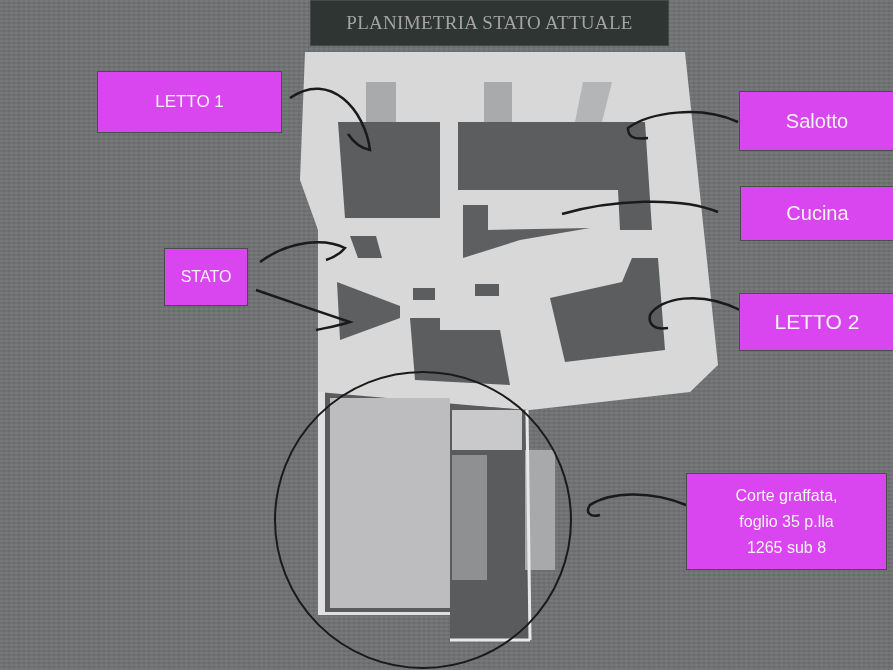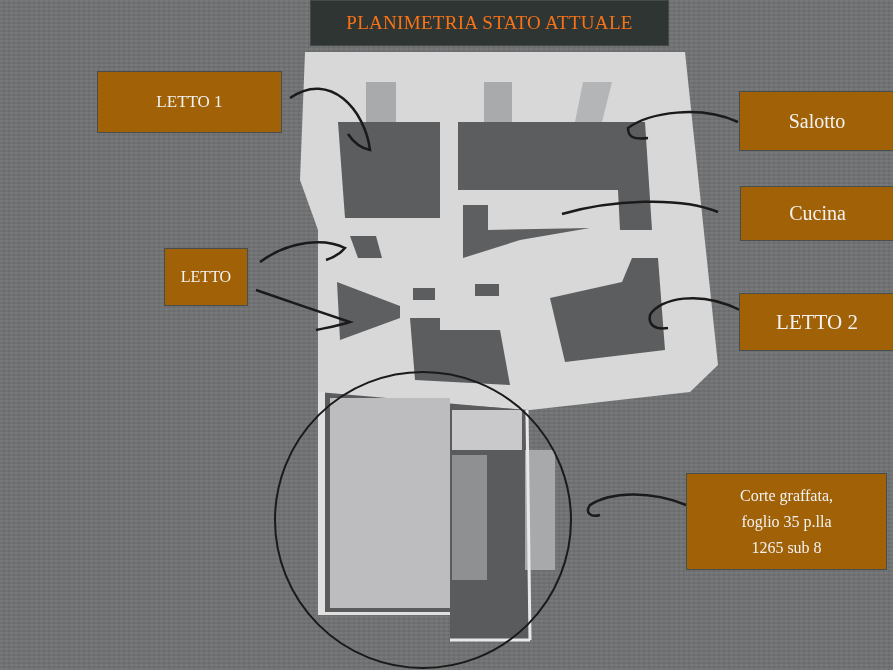--- a/index.html
+++ b/index.html
@@ -11,28 +11,27 @@
   .bg-noise {
     position:absolute; inset:0;
     background:
       repeating-linear-gradient(0deg, rgba(255,255,255,0.03) 0 2px, rgba(0,0,0,0.03) 2px 4px),
       repeating-linear-gradient(90deg, rgba(255,255,255,0.025) 0 3px, rgba(0,0,0,0.025) 3px 5px),
       #707173;
   }
   .title-box {
     position:absolute; left:310px; top:0; width:357px; height:44px;
     background:#2f3533; border:1px solid #454b49;
-    color:#f97316; font-family:"Liberation Serif", serif; font-size:19px;
+    color:#a3a3a3; font-family:"Liberation Serif", serif; font-size:19px;
     display:flex; align-items:center; justify-content:center; letter-spacing:0.3px;
   }
   .label-box {
-    position:absolute; background:#a16207; color:#f2f2f2;
+    position:absolute; background:#d946ef; color:#f2f2f2;
     display:flex; align-items:center; justify-content:center; text-align:center;
     border:1px solid #484e4c;
-    font-family:Liberation Serif, serif;
   }
   #lbl-letto1 { left:97px; top:71px; width:183px; height:60px; font-size:17px; }
   #lbl-salotto { left:739px; top:91px; width:154px; height:58px; font-size:20px; }
   #lbl-cucina { left:740px; top:186px; width:153px; height:53px; font-size:20px; }
   #lbl-bagni { left:164px; top:248px; width:82px; height:56px; font-size:16px; }
   #lbl-letto2 { left:739px; top:293px; width:154px; height:56px; font-size:21px; }
   #lbl-corte { left:686px; top:473px; width:199px; height:95px; font-size:16px; line-height:26px; white-space:pre-line; }
   svg.plan { position:absolute; left:0; top:0; }
 </style>
 </head>
@@ -81,17 +80,17 @@
   <path d="M260,262 C290,240 325,238 345,248 C340,254 332,258 326,260" fill="none" stroke="#1a1a1a" stroke-width="2.5"></path>
   <path d="M256,290 C285,300 320,312 350,322 C338,326 325,328 316,330" fill="none" stroke="#1a1a1a" stroke-width="2.5"></path>
   <path d="M740,310 C700,290 660,298 650,315 C648,325 655,330 668,328" fill="none" stroke="#1a1a1a" stroke-width="2.5"></path>
   <path d="M686,505 C650,490 610,492 590,505 C585,512 590,518 600,515" fill="none" stroke="#1a1a1a" stroke-width="2.5"></path>
 </svg>
 
 <div class="title-box">PLANIMETRIA STATO ATTUALE</div>
 <div class="label-box" id="lbl-letto1">LETTO 1</div>
 <div class="label-box" id="lbl-salotto">Salotto</div>
 <div class="label-box" id="lbl-cucina">Cucina</div>
-<div class="label-box" id="lbl-bagni">LETTO</div>
+<div class="label-box" id="lbl-bagni">STATO</div>
 <div class="label-box" id="lbl-letto2">LETTO 2</div>
 <div class="label-box" id="lbl-corte">Corte graffata,
 foglio 35 p.lla
 1265 sub 8</div>
 
 </body></html>

